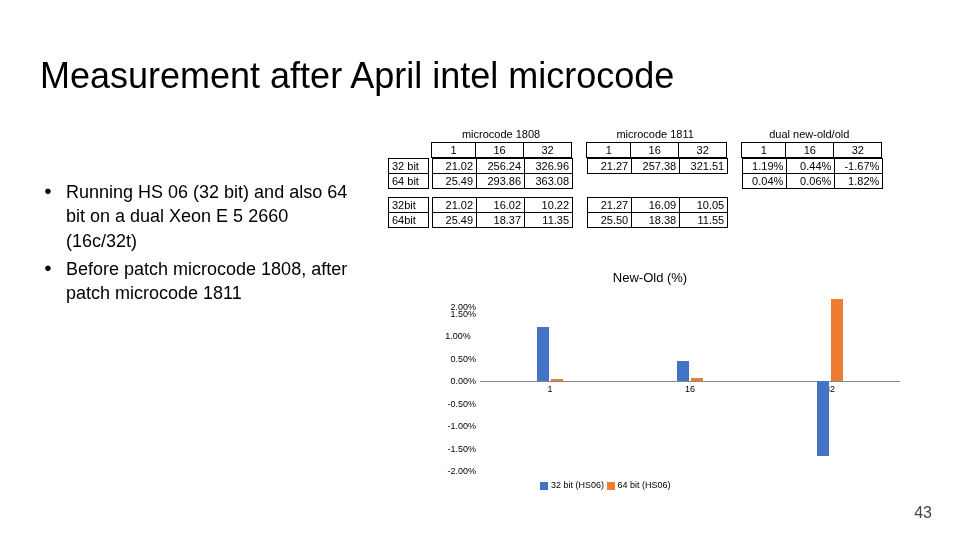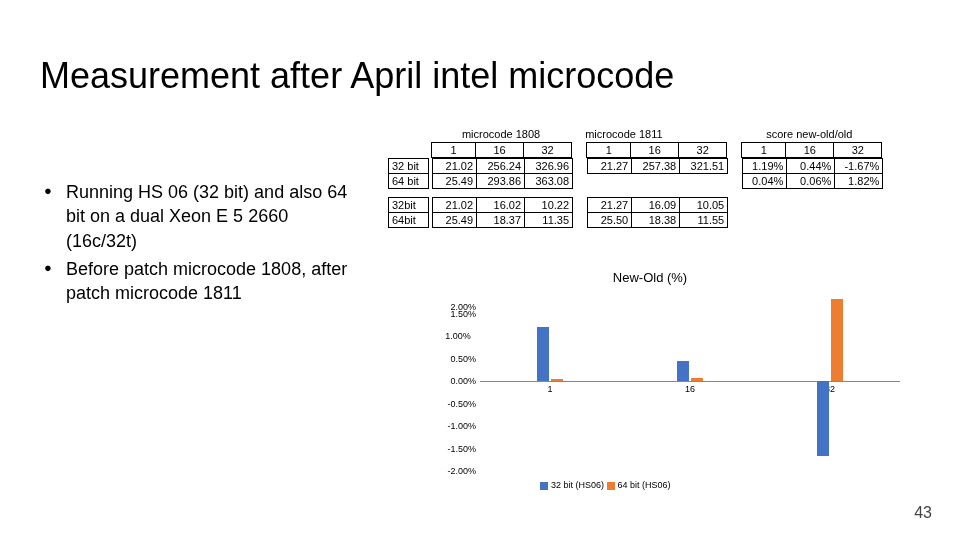--- a/index.html
+++ b/index.html
@@ -98,23 +98,23 @@
     <li>Running HS 06 (32 bit) and also 64 bit on a dual Xeon E 5 2660 (16c/32t)</li>
     <li>Before patch microcode 1808, after patch microcode 1811</li>
   </ul>
 </div>
 
 <div class="tables">
   
   <div class="tbl-sec" style="width:40px; height:14px;"></div>
   <div class="tbl-sec" style="width:140px; text-align:center;">microcode 1808</div>
   <span class="sep"></span>
-  <div class="tbl-sec" style="width:140px; ">microcode 1811</div>
-  <span class="sep"></span>
-  <div class="tbl-sec" style="width:140px; text-align:center;">score new-old/old</div>
+  <div class="tbl-sec" style="width:140px; text-align:center;">microcode 1811</div>
+  <span class="sep"></span>
+  <div class="tbl-sec" style="width:140px; text-align:center;">dual new-old/old</div>
   <br>
   
   <div class="tbl-sec" style="width:40px;"></div>
   <div class="tbl-sec"><table>
         <tbody>
           <tr class="top-row">
     <th style="width:44px">1</th>
     <th style="width:48px">16</th>
     <th style="width:48px">32</th>
   </tr>

